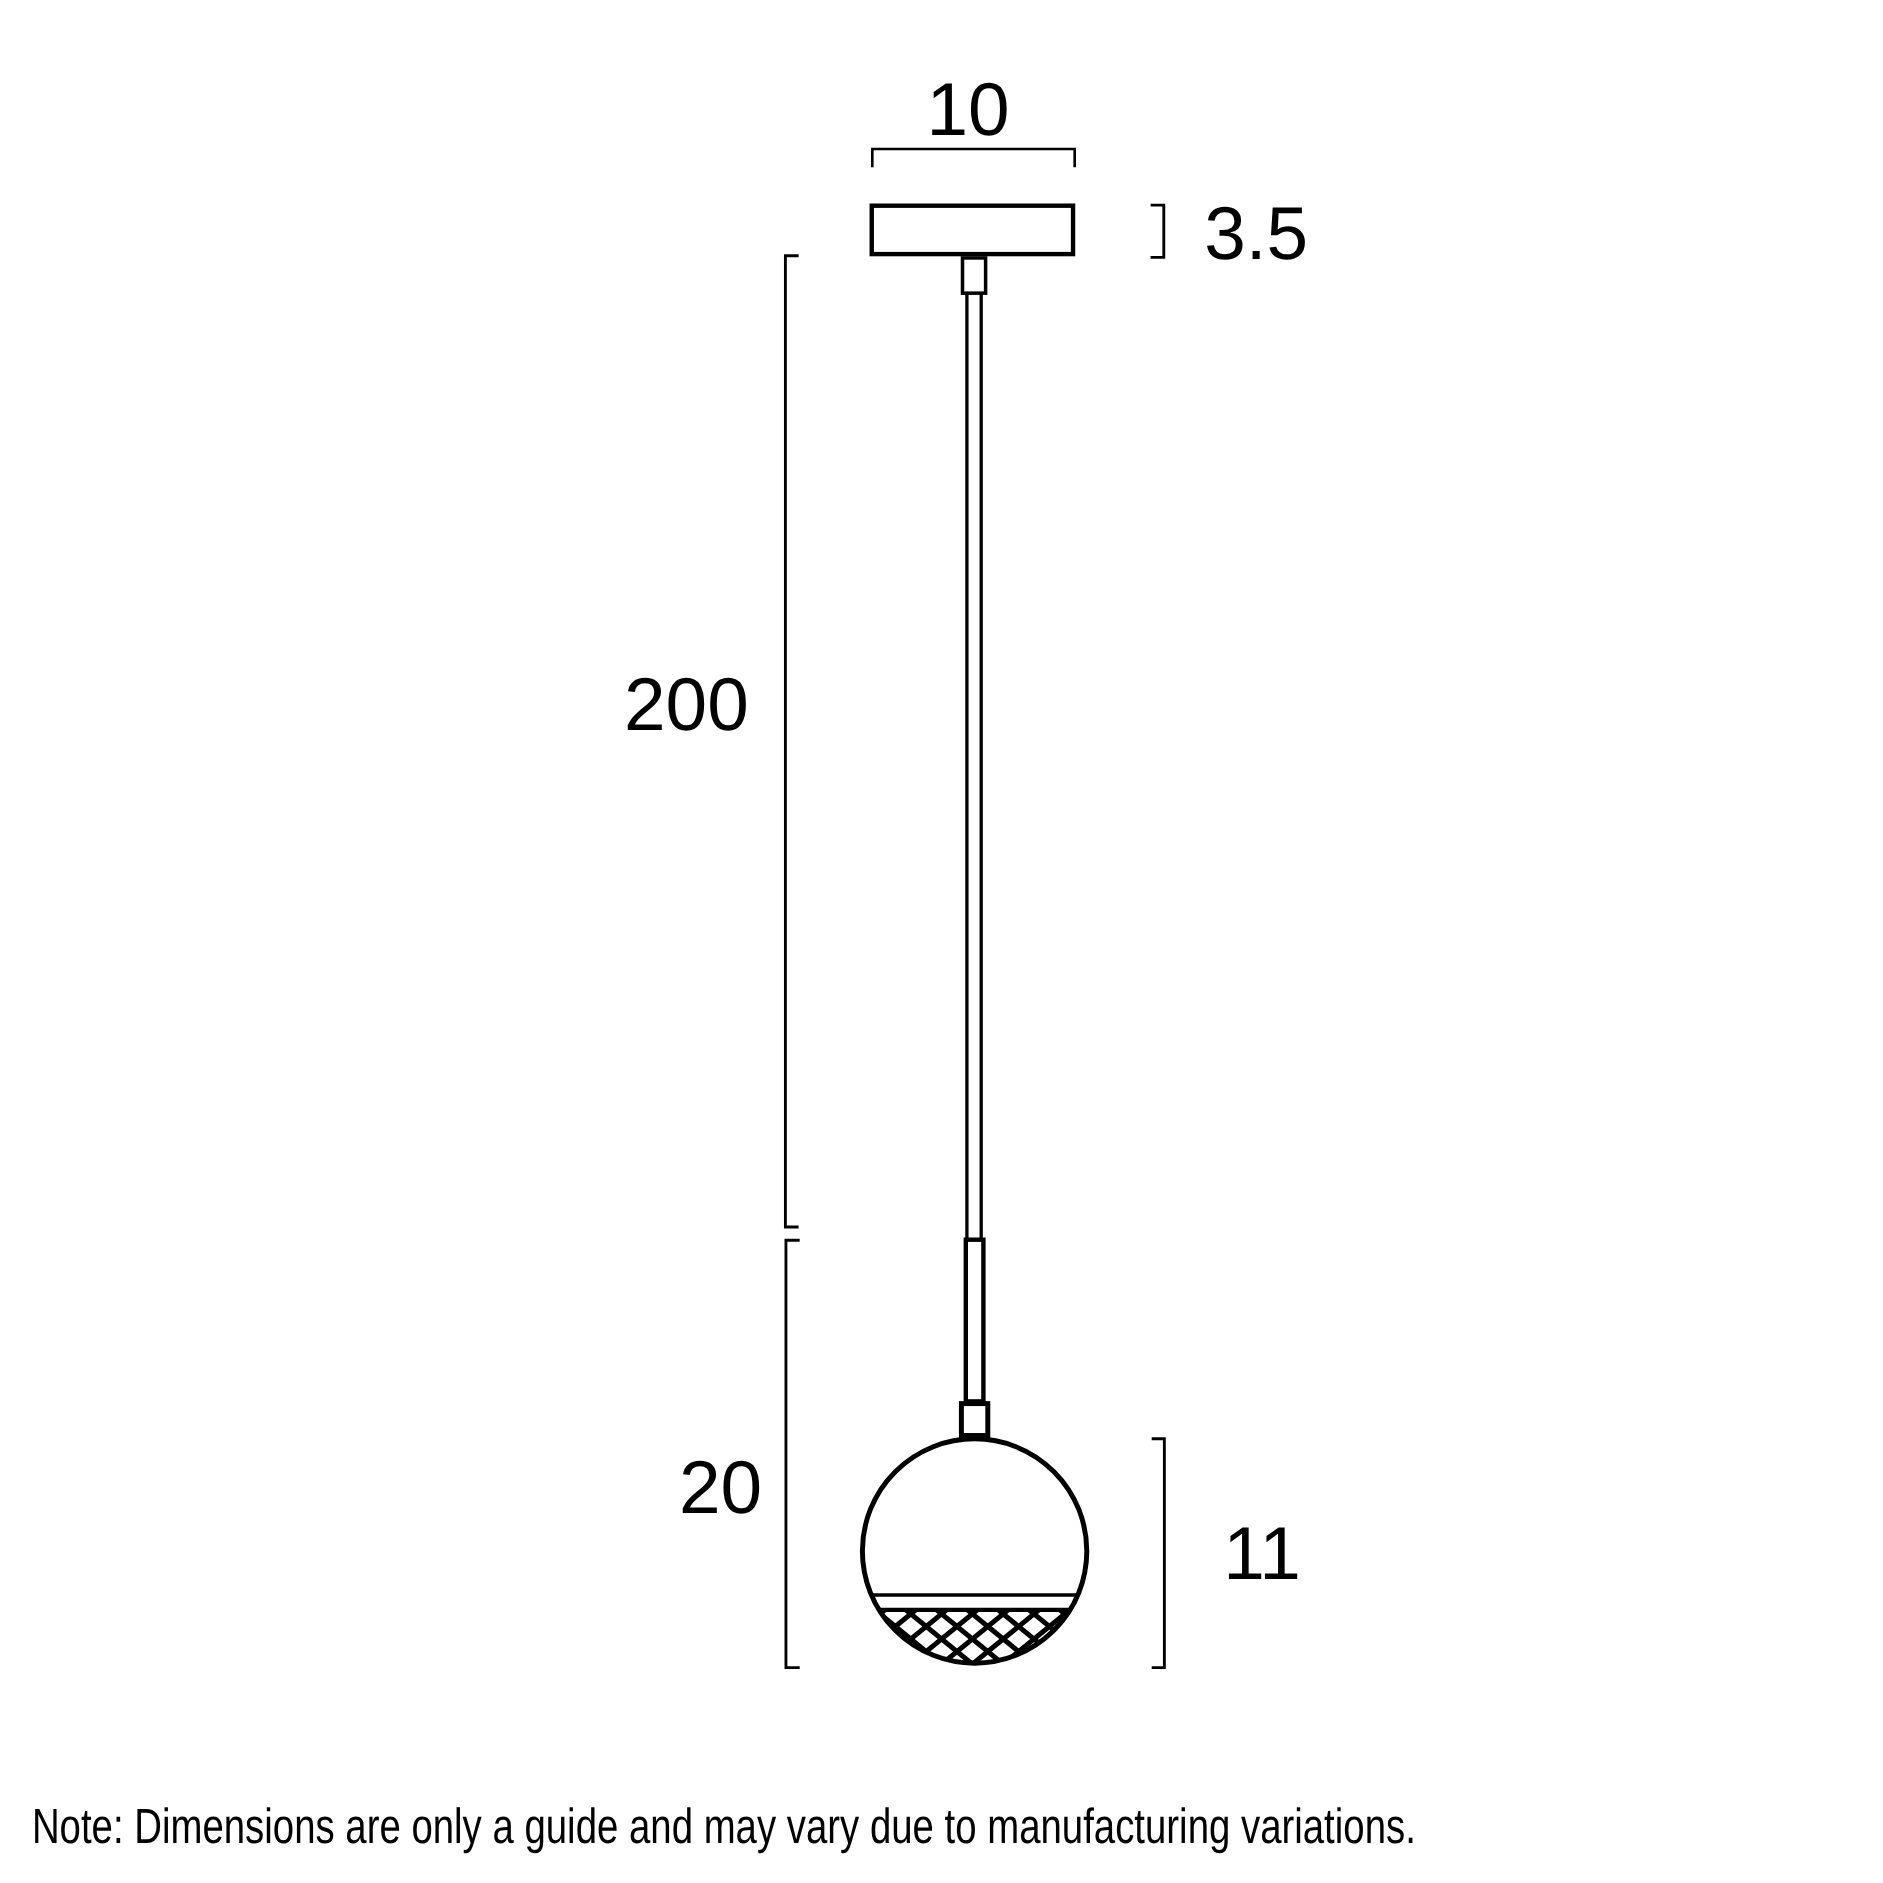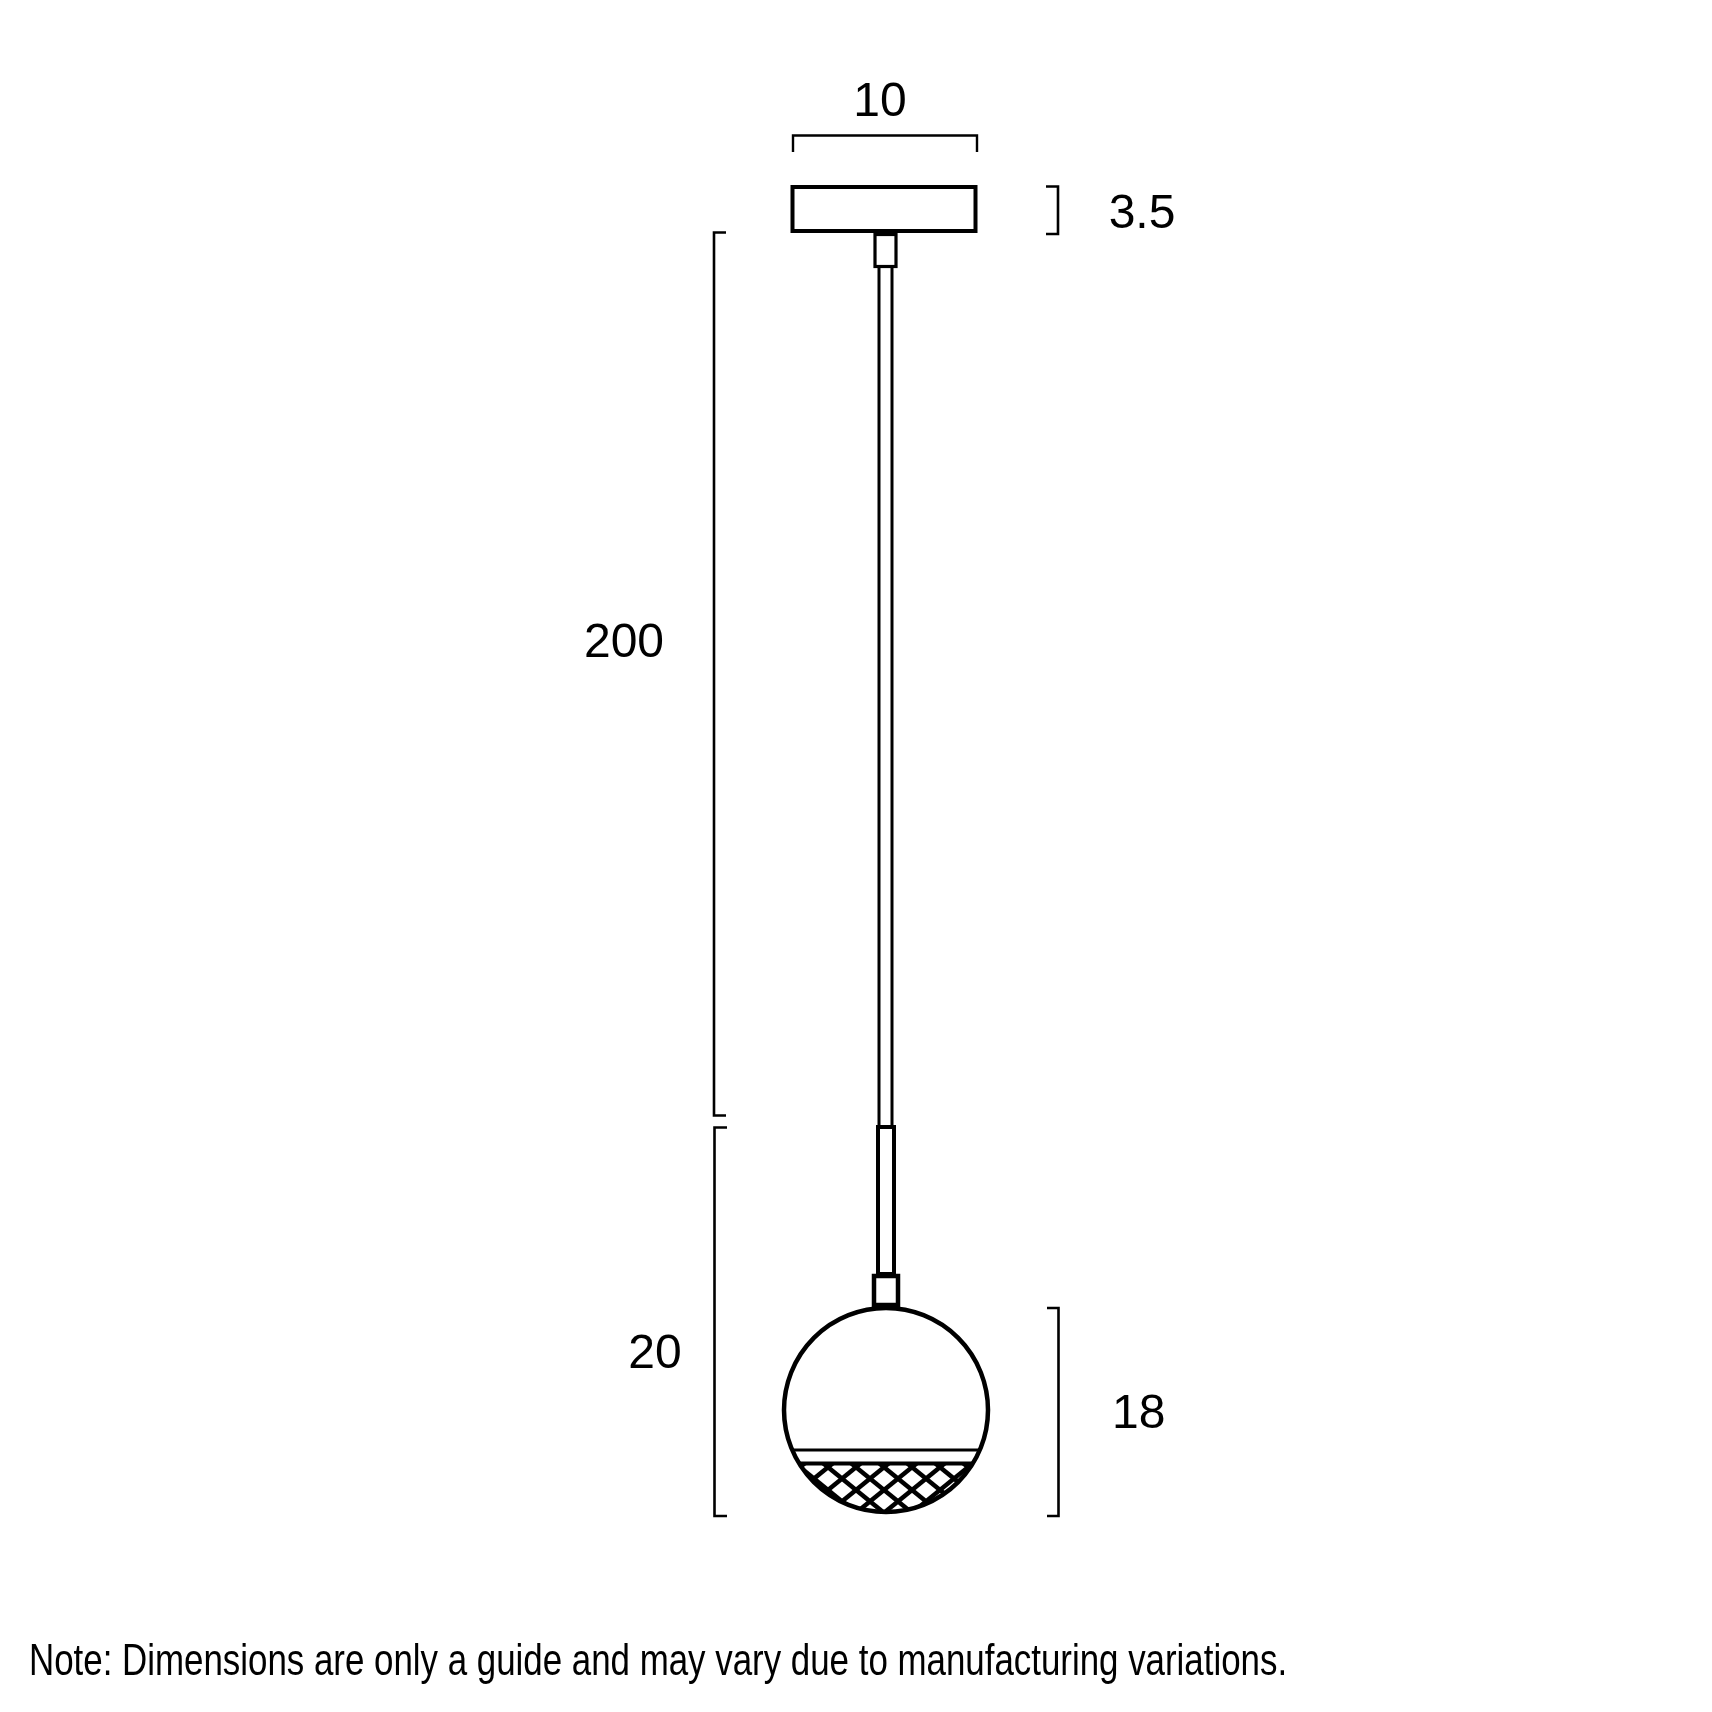--- a/index.html
+++ b/index.html
@@ -20,21 +20,21 @@
   }
   .drawing-svg * { vector-effect: none; }
   .shape {
     fill: #ffffff;
     stroke: var(--line);
   }
   .nofill { fill: none; stroke: var(--line); }
   .dim-label {
     position: absolute;
     color: var(--line);
-    font-size: 48px;
+    font-size: 68px;
     line-height: 1;
     white-space: nowrap;
     transform: translate(-50%, -50%);
   }
   .dim-label.align-left { transform: translate(0, -50%); }
   .note-text {
     position: absolute;
     left: 29px;
     top: 1637px;
     color: var(--line);
@@ -105,17 +105,17 @@
   </svg>
 
   <div class="dim-label" style="left:880px; top:100px;">10</div>
 
   <div class="dim-label" style="left:1142px; top:212px;">3.5</div>
 
   <div class="dim-label" style="left:624px; top:641px;">200</div>
 
   <div class="dim-label" style="left:655px; top:1352px;">20</div>
 
-  <div class="dim-label align-left" style="left:1112px; top:1412px;">18</div>
+  <div class="dim-label align-left" style="left:1112px; top:1412px;">11</div>
 
   <div class="note-text">Note: Dimensions are only a guide and may vary due to manufacturing variations.</div>
 
 </div>
 
 </body></html>

